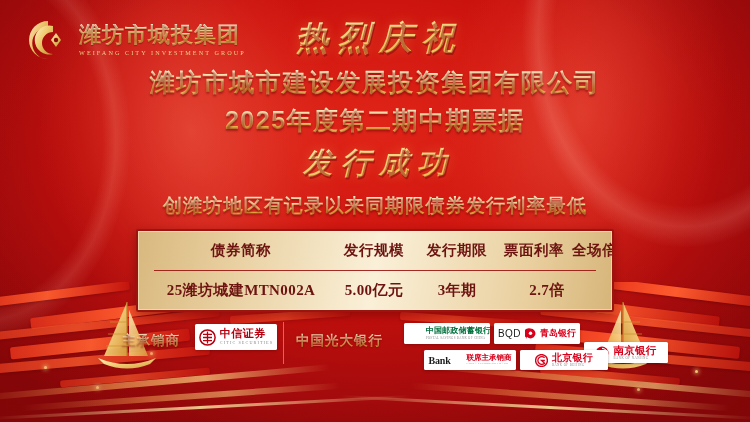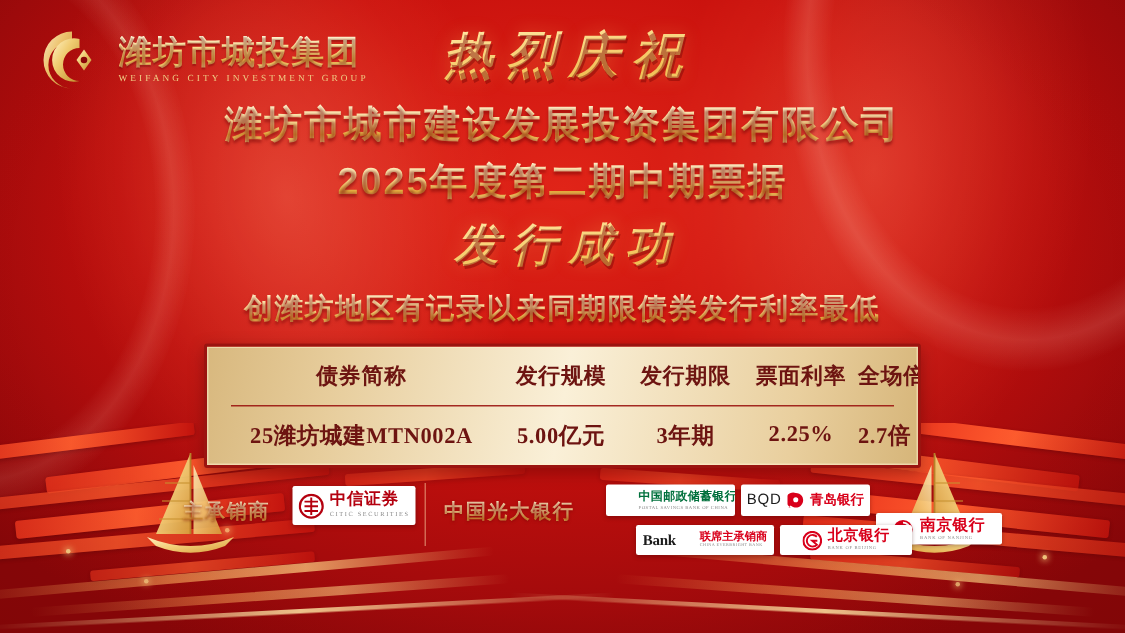--- a/index.html
+++ b/index.html
@@ -311,21 +311,20 @@
       <div class="tcell c1">发行规模</div>
       <div class="tcell c2">发行期限</div>
       <div class="tcell c3">票面利率</div>
       <div class="tcell c4">全场倍数</div>
     </div>
     <div class="tdiv"></div>
     <div class="trow body">
       <div class="tcell c0">25潍坊城建MTN002A</div>
       <div class="tcell c1">5.00亿元</div>
       <div class="tcell c2">3年期</div>
-      <div class="tcell c3">2.25%</div>
       <div class="tcell c4">2.7倍</div>
     </div>
   </div>
 
   <div class="uw">
 
     <div class="uw-label lbl-lead">主承销商</div>
 
     <div class="logo-box box-citic">
       <svg width="17" height="17" viewBox="0 0 17 17">

